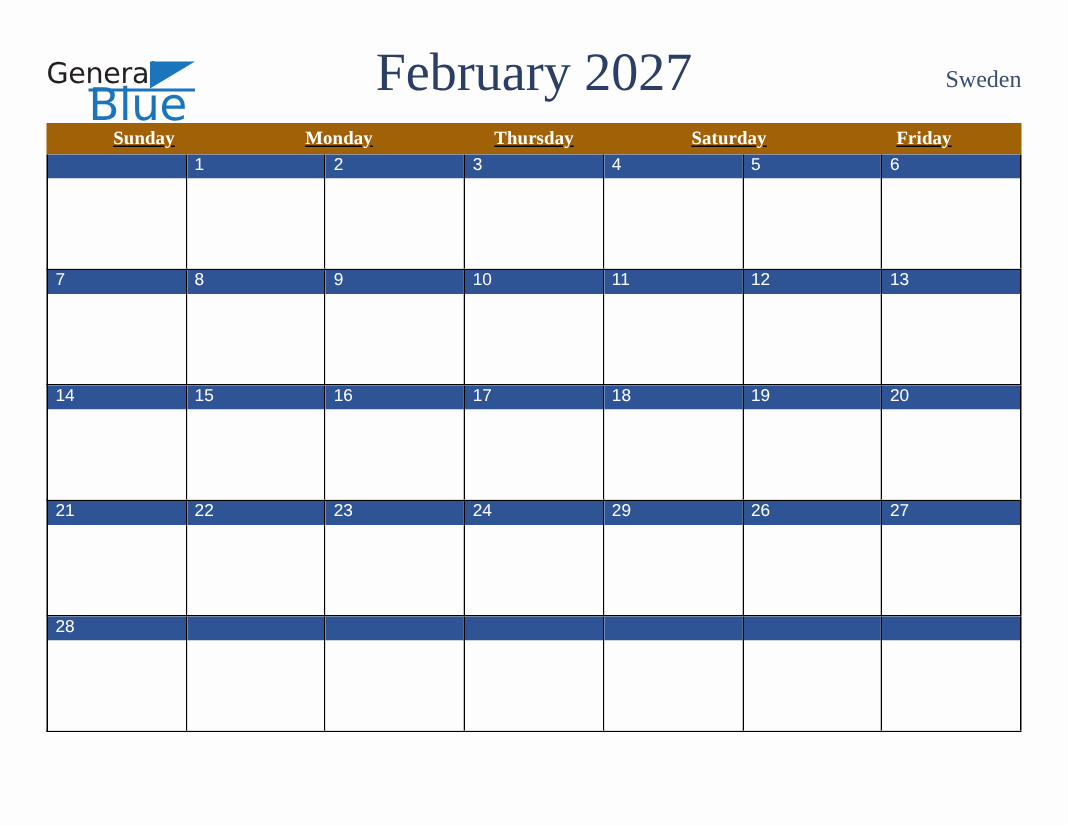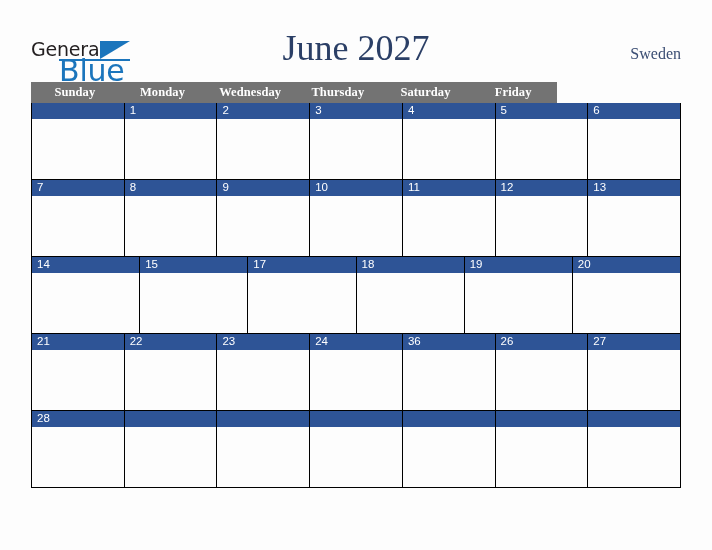--- a/index.html
+++ b/index.html
@@ -99,23 +99,24 @@
 
   
   .calendar {
     position: absolute;
     left: 31px;
     top: 82px;
     width: 650px;
   }
   .weekday-row {
     display: flex;
-    width: 526px;
+    width: 650px;
     height: 21px;
-    background: #737373;
+    background: #a16207;
+    text-decoration: underline;
   }
   .weekday-cell {
     flex: 1 1 0;
     display: flex;
     align-items: center;
     justify-content: center;
     color: #ffffff;
     font-family: "Liberation Serif", serif;
     font-weight: bold;
     font-size: 12.5px;
@@ -164,32 +165,31 @@
 
   <div class="header">
 
     <div class="logo">
       <span class="logo-general">General</span>
       <span class="logo-triangle"></span>
       <span class="logo-underline"></span>
       <span class="logo-blue">Blue</span>
     </div>
 
-    <div class="cal-title">June 2027</div>
+    <div class="cal-title">February 2027</div>
 
     <div class="cal-country">Sweden</div>
 
   </div>
 
   <div class="calendar">
 
     <div class="weekday-row">
       <div class="weekday-cell">Sunday</div>
       <div class="weekday-cell">Monday</div>
-      <div class="weekday-cell">Wednesday</div>
       <div class="weekday-cell">Thursday</div>
       <div class="weekday-cell">Saturday</div>
       <div class="weekday-cell">Friday</div>
     </div>
 
     <div class="week-row">
       <div class="day-cell">
         <div class="day-number-bar">
             <span class="day-number"></span>
           </div>
@@ -286,20 +286,26 @@
         <div class="day-body"></div>
       </div>
       <div class="day-cell">
         <div class="day-number-bar">
             <span class="day-number">15</span>
           </div>
         <div class="day-body"></div>
       </div>
       <div class="day-cell">
         <div class="day-number-bar">
+            <span class="day-number">16</span>
+          </div>
+        <div class="day-body"></div>
+      </div>
+      <div class="day-cell">
+        <div class="day-number-bar">
             <span class="day-number">17</span>
           </div>
         <div class="day-body"></div>
       </div>
       <div class="day-cell">
         <div class="day-number-bar">
             <span class="day-number">18</span>
           </div>
         <div class="day-body"></div>
       </div>
@@ -337,21 +343,21 @@
         <div class="day-body"></div>
       </div>
       <div class="day-cell">
         <div class="day-number-bar">
             <span class="day-number">24</span>
           </div>
         <div class="day-body"></div>
       </div>
       <div class="day-cell">
         <div class="day-number-bar">
-            <span class="day-number">36</span>
+            <span class="day-number">29</span>
           </div>
         <div class="day-body"></div>
       </div>
       <div class="day-cell">
         <div class="day-number-bar">
             <span class="day-number">26</span>
           </div>
         <div class="day-body"></div>
       </div>
       <div class="day-cell">

